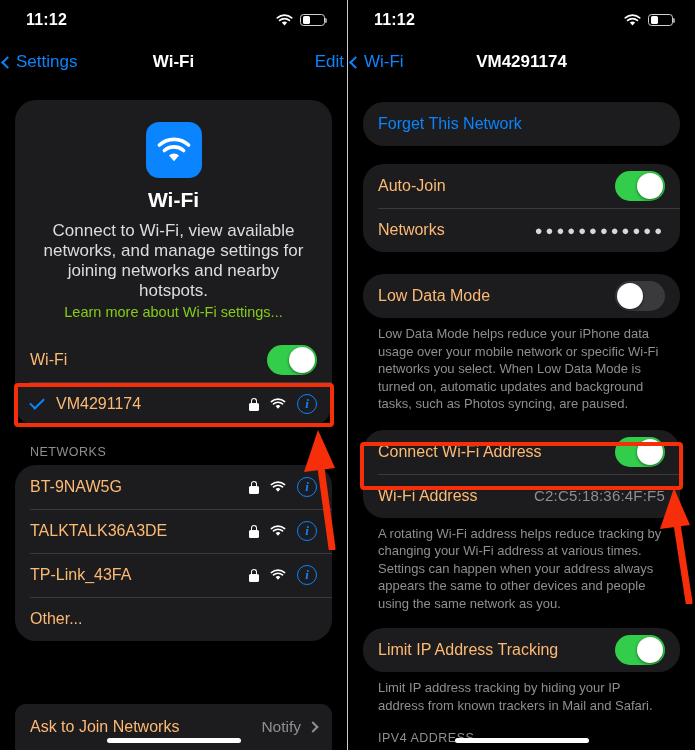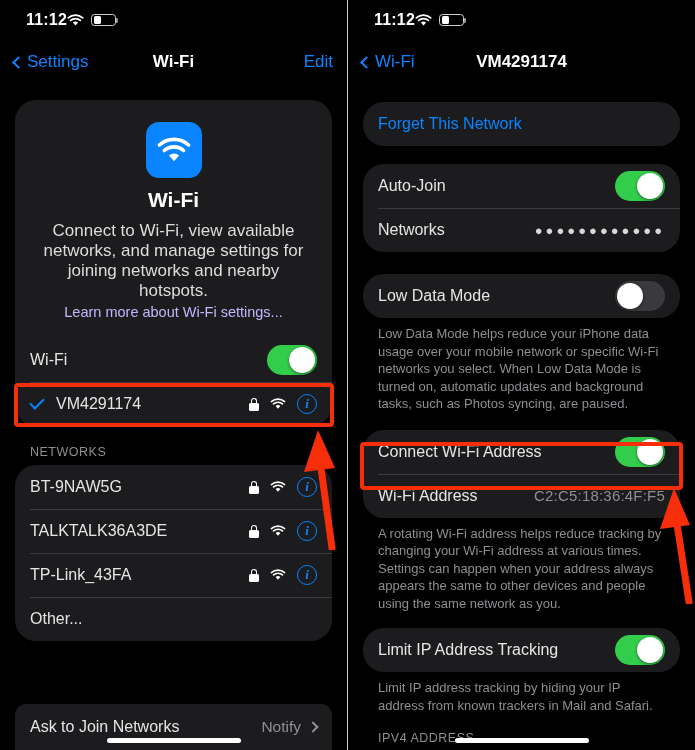--- a/index.html
+++ b/index.html
@@ -15,21 +15,21 @@
     width: 347px; height: 750px;
     background: #000;
     overflow: hidden;
   }
   .phone.left { width: 347px; }
   .divider { width: 1px; height: 750px; background: #c9c9c9; }
 
   
   .statusbar {
     height: 40px;
-    display: flex; align-items: center; 
+    display: flex; align-items: center; justify-content: space-between;
     padding: 0 22px 0 26px;
   }
   .sb-time { color: #fff; font-size: 16px; font-weight: 600; letter-spacing: .2px; }
   .sb-right { display: flex; align-items: center; gap: 7px; }
   .sb-wifi { width: 17px; height: 13px; position: relative; }
   .batt {
     width: 25px; height: 12.5px;
     border: 1.3px solid #d2d2d2; border-radius: 3.5px;
     position: relative; display: flex; align-items: center;
   }
@@ -37,21 +37,21 @@
     content: ""; position: absolute; right: -3.2px; top: 3.6px;
     width: 2px; height: 5px; background: #9a9a9a; border-radius: 0 1.5px 1.5px 0;
   }
   .batt-fill { height: 7.6px; background: #fff; border-radius: 1.6px; margin-left: 1.6px; }
 
   
   .navbar {
     height: 44px;
     display: flex; align-items: center;
     position: relative;
-    padding: 0 14px;
+    padding: 0 3px;
   }
   .nav-back {
     display: flex; align-items: center; gap: 3px;
     color: #0a84ff; font-size: 17px;
   }
   .chev-l {
     width: 9px; height: 9px;
     border-left: 2.3px solid #0a84ff; border-bottom: 2.3px solid #0a84ff;
     transform: rotate(45deg);
     margin-right: 1px;
@@ -73,36 +73,36 @@
   .row {
     display: flex; align-items: center;
     min-height: 44px;
     padding: 0 15px;
     position: relative;
   }
   .row + .row::before {
     content: ""; position: absolute; left: 15px; right: 0; top: 0;
     height: 1px; background: #3a3a3c;
   }
-  .row-label { color: #e5e5e5; font-size: 16px; flex: 1; }
+  .row-label { color: #fdba74; font-size: 16px; flex: 1; }
   .row-label.blue { color: #0a84ff; }
   .row-value { color: #8e8e93; font-size: 15.5px; }
   .row-value.mac { letter-spacing: .2px; font-size: 15px; }
 
   
   .hero { padding: 22px 18px 16px; text-align: center; }
   .hero-icon {
     width: 56px; height: 56px; border-radius: 13px;
     background: #0a84ff;
     margin: 0 auto 10px;
     display: flex; align-items: center; justify-content: center;
   }
   .hero-title { color: #fff; font-size: 21px; font-weight: 700; margin-bottom: 9px; }
   .hero-desc { color: #dcdcdc; font-size: 17px; line-height: 20px; }
-  .hero-link { color: #c4b5fd; font-size: 14.5px; line-height: 20px; display: block; margin-top: 1px; }
+  .hero-link { color: #84cc16; font-size: 14.5px; line-height: 20px; display: block; margin-top: 1px; }
 
   
   .toggle {
     width: 50px; height: 30px; border-radius: 15px;
     position: relative; flex: 0 0 auto;
   }
   .toggle.on { background: #32cd4a; }
   .toggle.off { background: #3a3a3c; }
   .knob {
     position: absolute; top: 2px;

